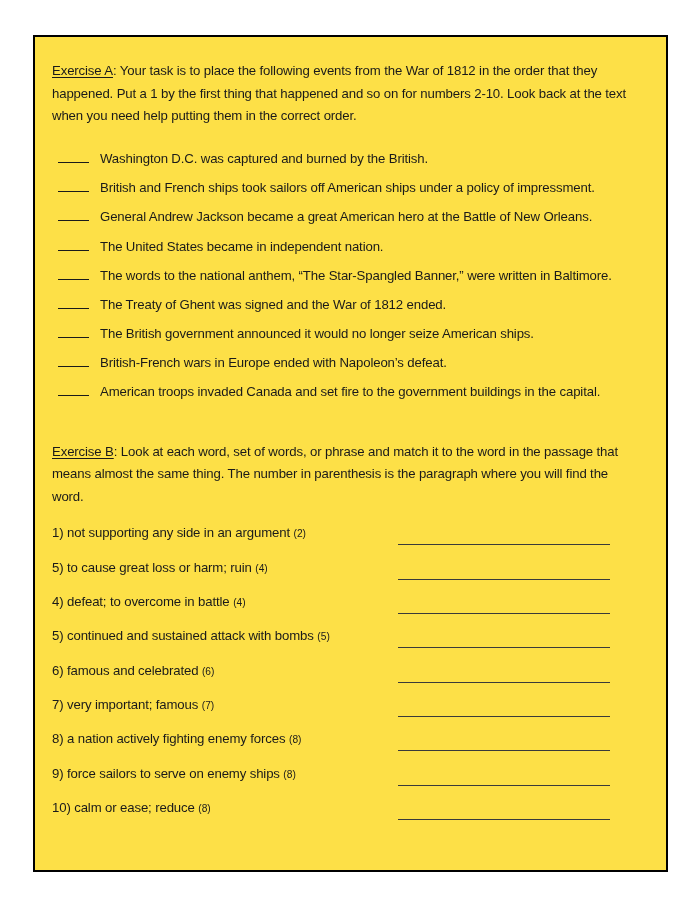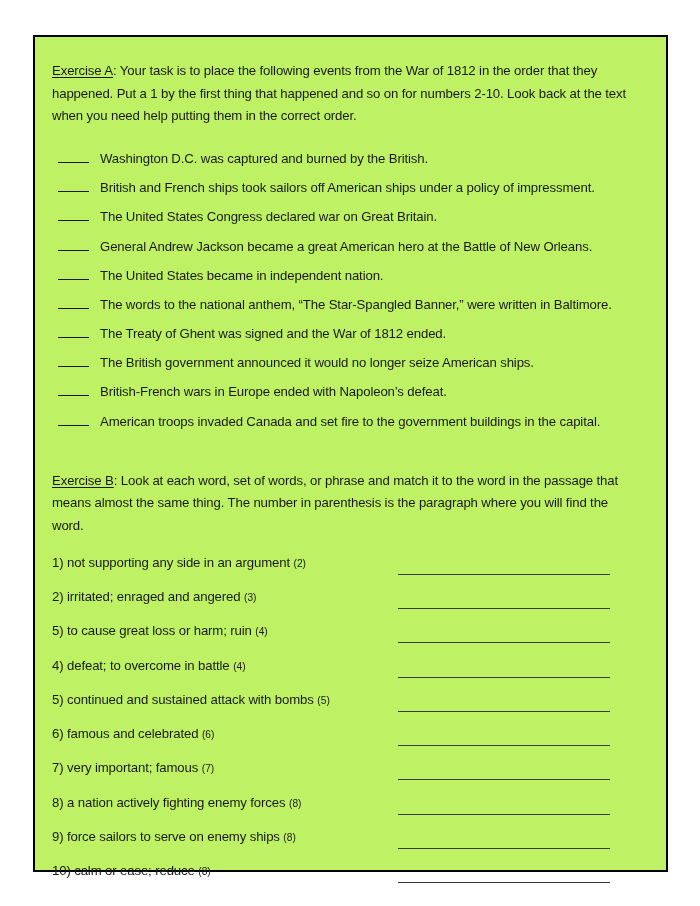--- a/index.html
+++ b/index.html
@@ -16,21 +16,21 @@
   }
 
   .page {
     position: absolute;
     left: 33px;
     top: 35px;
     width: 635px;
     height: 837px;
     border: 2px solid #000000;
     box-sizing: border-box;
-    background: #bef264;
+    background: #fde047;
   }
 
   .page-inner {
     position: absolute;
     left: 17px;
     top: 10px;
     width: 588px;
   }
 
   
@@ -114,24 +114,20 @@
       <div class="order-item">
         <span class="order-blank"></span>
         <span class="order-text">Washington D.C. was captured and burned by the British.</span>
       </div>
       <div class="order-item">
         <span class="order-blank"></span>
         <span class="order-text">British and French ships took sailors off American ships under a policy of impressment.</span>
       </div>
       <div class="order-item">
         <span class="order-blank"></span>
-        <span class="order-text">The United States Congress declared war on Great Britain.</span>
-      </div>
-      <div class="order-item">
-        <span class="order-blank"></span>
         <span class="order-text">General Andrew Jackson became a great American hero at the Battle of New Orleans.</span>
       </div>
       <div class="order-item">
         <span class="order-blank"></span>
         <span class="order-text">The United States became in independent nation.</span>
       </div>
       <div class="order-item">
         <span class="order-blank"></span>
         <span class="order-text">The words to the national anthem, “The Star-Spangled Banner,” were written in Baltimore.</span>
       </div>
@@ -151,24 +147,20 @@
         <span class="order-blank"></span>
         <span class="order-text">American troops invaded Canada and set fire to the government buildings in the capital.</span>
       </div>
     </div>
 
     <p class="instructions ex-b-instructions"><span class="ex-label">Exercise B</span><span>: Look at each word, set of words, or phrase and match it to the word in the passage that means almost the same thing. The number in parenthesis is the paragraph where you will find the word.</span></p>
 
     <div class="vocab-list">
       <div class="vocab-item">
         <span class="vocab-text"><span>1) not supporting any side in an argument</span> <span class="vocab-para">(2)</span></span>
-        <span class="vocab-answer-line"></span>
-      </div>
-      <div class="vocab-item">
-        <span class="vocab-text"><span>2) irritated; enraged and angered</span> <span class="vocab-para">(3)</span></span>
         <span class="vocab-answer-line"></span>
       </div>
       <div class="vocab-item">
         <span class="vocab-text"><span>5) to cause great loss or harm; ruin</span> <span class="vocab-para">(4)</span></span>
         <span class="vocab-answer-line"></span>
       </div>
       <div class="vocab-item">
         <span class="vocab-text"><span>4) defeat; to overcome in battle</span> <span class="vocab-para">(4)</span></span>
         <span class="vocab-answer-line"></span>
       </div>

